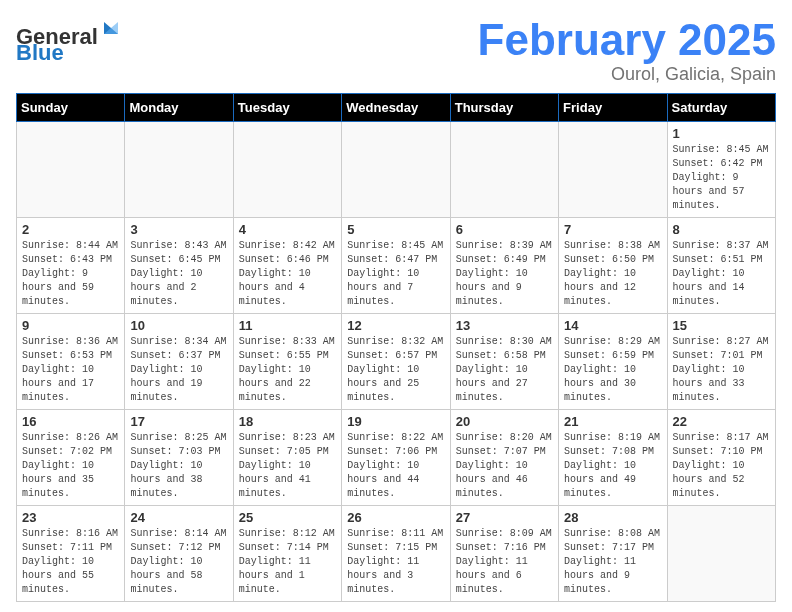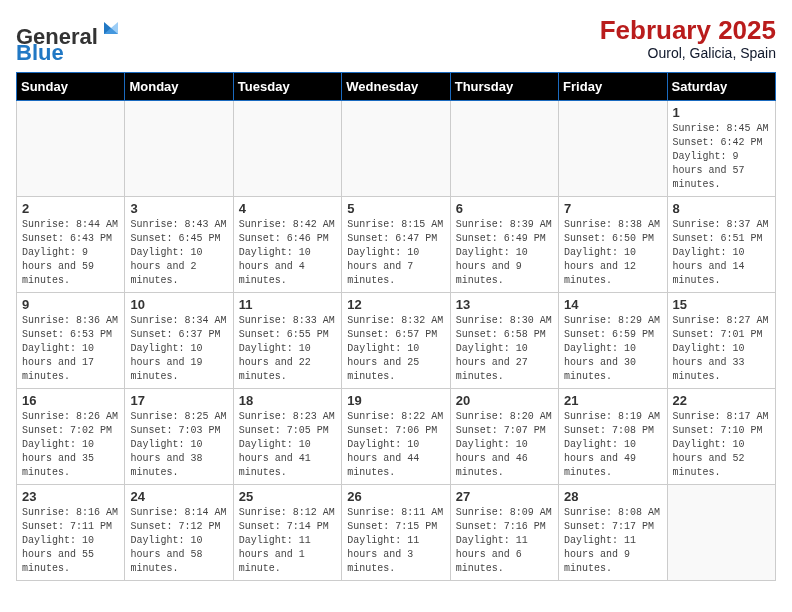--- a/index.html
+++ b/index.html
@@ -22,29 +22,29 @@
       margin-bottom: 8px;
     }
     .logo {
       display: flex;
       align-items: flex-start;
     }
     .title-block {
       text-align: right;
     }
     .calendar-title {
-      font-size: 26px;
+      font-size: 44px;
       font-weight: bold;
-      color: #b91c1c;
+      color: #3b82f6;
       line-height: 1.1;
       text-align: center;
     }
     .calendar-subtitle {
-      font-size: 14px;
-      color: #0f172a;
+      font-size: 18px;
+      color: #737373;
     }
     .calendar {
       width: 100%;
       border-collapse: collapse;
       table-layout: fixed;
     }
     .calendar thead tr th {
       background: #000000;
       color: #fff;
       font-size: 13px;
@@ -148,21 +148,21 @@
 Daylight: 10 hours and 2 minutes.</div>
           </td>
           <td>
             <span class="day-number">4</span>
             <div class="day-info">Sunrise: 8:42 AM
 Sunset: 6:46 PM
 Daylight: 10 hours and 4 minutes.</div>
           </td>
           <td>
             <span class="day-number">5</span>
-            <div class="day-info">Sunrise: 8:15 AM
+            <div class="day-info">Sunrise: 8:45 AM
 Sunset: 6:47 PM
 Daylight: 10 hours and 7 minutes.</div>
           </td>
           <td>
             <span class="day-number">6</span>
             <div class="day-info">Sunrise: 8:39 AM
 Sunset: 6:49 PM
 Daylight: 10 hours and 9 minutes.</div>
           </td>
           <td>

